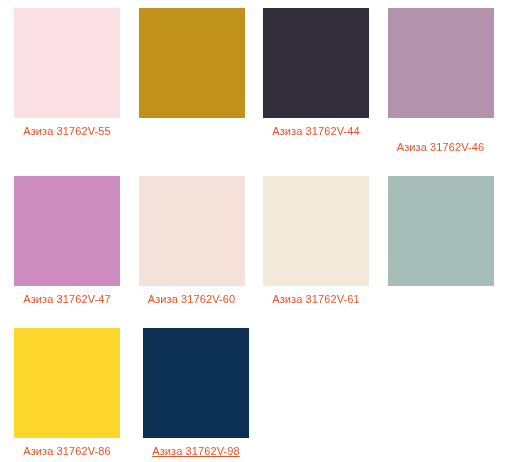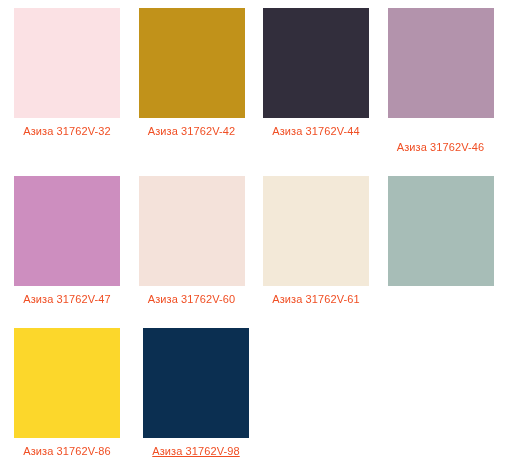--- a/index.html
+++ b/index.html
@@ -48,25 +48,24 @@
     letter-spacing: 0.1px;
   }
 </style>
 </head>
 <body style="background: rgb(255, 255, 255);">
 
 <div id="swatch-grid">
     <div class="swatch-row">
       <div class="swatch-cell">
         <div class="swatch-chip" style="background-image: ; background-position-x: ; background-position-y: ; background-size: ; background-repeat: ; background-attachment: ; background-origin: ; background-clip: ; background-color: rgb(251, 225, 228); --c: #fbe1e4;"></div>
-        <span class="swatch-label" style="color: rgb(240, 78, 35);">Азиза 31762V-32</span>
+        <span class="swatch-label" style="color: rgb(240, 78, 35);">Азиза 31762V-55</span>
       </div>
       <div class="swatch-cell">
         <div class="swatch-chip" style="background-image: ; background-position-x: ; background-position-y: ; background-size: ; background-repeat: ; background-attachment: ; background-origin: ; background-clip: ; background-color: rgb(193, 146, 26); --c: #c1921a;"></div>
-        <span class="swatch-label" style="color: rgb(240, 78, 35);">Азиза 31762V-42</span>
       </div>
       <div class="swatch-cell">
         <div class="swatch-chip" style="background-image: ; background-position-x: ; background-position-y: ; background-size: ; background-repeat: ; background-attachment: ; background-origin: ; background-clip: ; background-color: rgb(50, 46, 60); --c: #322e3c;"></div>
         <span class="swatch-label" style="color: rgb(240, 78, 35);">Азиза 31762V-44</span>
       </div>
       <div class="swatch-cell">
         <div class="swatch-chip" style="background-image: ; background-position-x: ; background-position-y: ; background-size: ; background-repeat: ; background-attachment: ; background-origin: ; background-clip: ; background-color: rgb(179, 147, 172); --c: #b393ac;"></div>
         <span class="swatch-label" style="color: rgb(240, 78, 35); margin-top: 16px;">Азиза 31762V-46</span>
       </div>
     </div>

